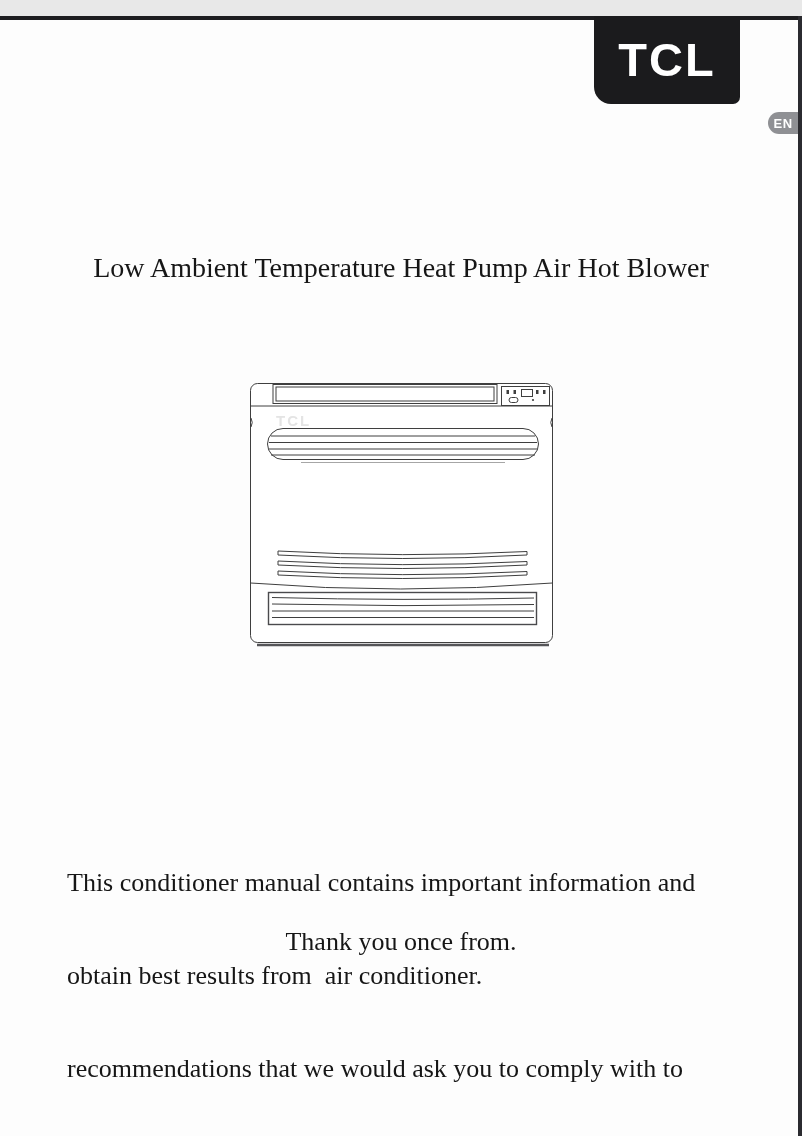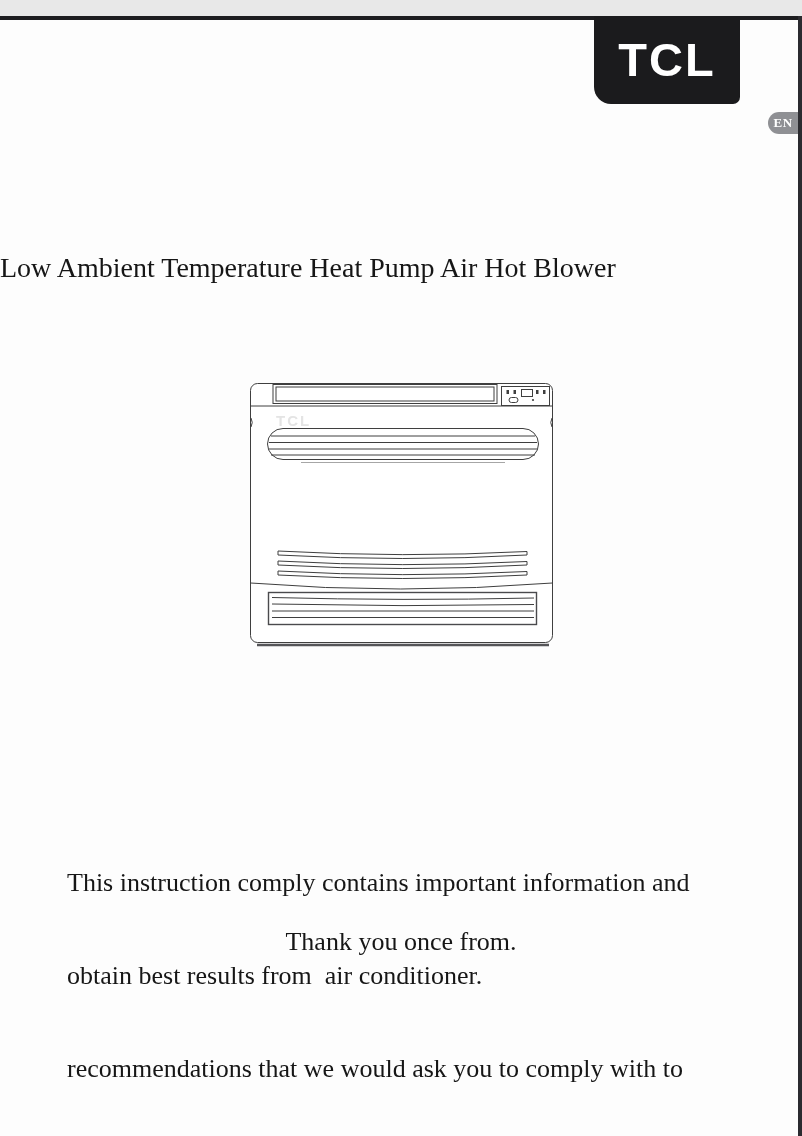--- a/index.html
+++ b/index.html
@@ -24,31 +24,31 @@
   }
   .logo-text {
     font-family:"Liberation Sans", sans-serif;
     font-weight:bold; font-size:47px; color:#ffffff;
     letter-spacing:2px; line-height:1; padding-bottom:2px;
   }
   .lang-badge {
     position:absolute; right:4px; top:96px; width:30px; height:22px;
     background:#8f9094; border-radius:11px 0 0 11px;
     display:flex; align-items:center; justify-content:center;
-    font-family:Liberation Serif, serif; font-weight:bold;
+    font-family:Liberation Sans, sans-serif; font-weight:bold;
     font-size:13px; color:#ffffff; letter-spacing:0.5px;
   }
 
   .title {
     position:absolute; top:189px; left:0; width:100%;
     text-align:center; font-size:28px; font-weight:bold; line-height:32px;
   }
   .subtitle {
     position:absolute; top:236px; left:0; width:100%;
-    text-align:left; font-size:28px; line-height:32px;
+    text-align:center; font-size:28px; line-height:32px;
   }
 
   .figure { position:absolute; left:243px; top:358px; width:315px; height:278px; }
   .figure svg { display:block; }
 
   .paragraph {
     position:absolute; left:67px; top:789px; width:690px;
     font-size:26px; line-height:31px; white-space:pre-wrap;
   }
   .closing {
@@ -130,20 +130,20 @@
         <rect x="25.5" y="218.5" width="268" height="32" fill="#ffffff" stroke="#4a4a4d" stroke-width="1.4"></rect>
         <path d="M29,223.5 Q160,227 291,224"></path>
         <path d="M29,230 Q160,233 291,230.5"></path>
         <path d="M29,237 H291"></path>
         <path d="M29,243.5 H291"></path>
       </g>
     </svg>
   </div>
 
   <div class="paragraph">
-    <div>This instruction comply contains important information and</div>
+    <div>This conditioner manual contains important information and</div>
     <div>obtain best results from  air conditioner.</div>
     <div>recommendations that we would ask you to comply with to</div>
   </div>
 
   <div class="closing">Thank you once from.</div>
 
 </div>
 
 </body></html>

